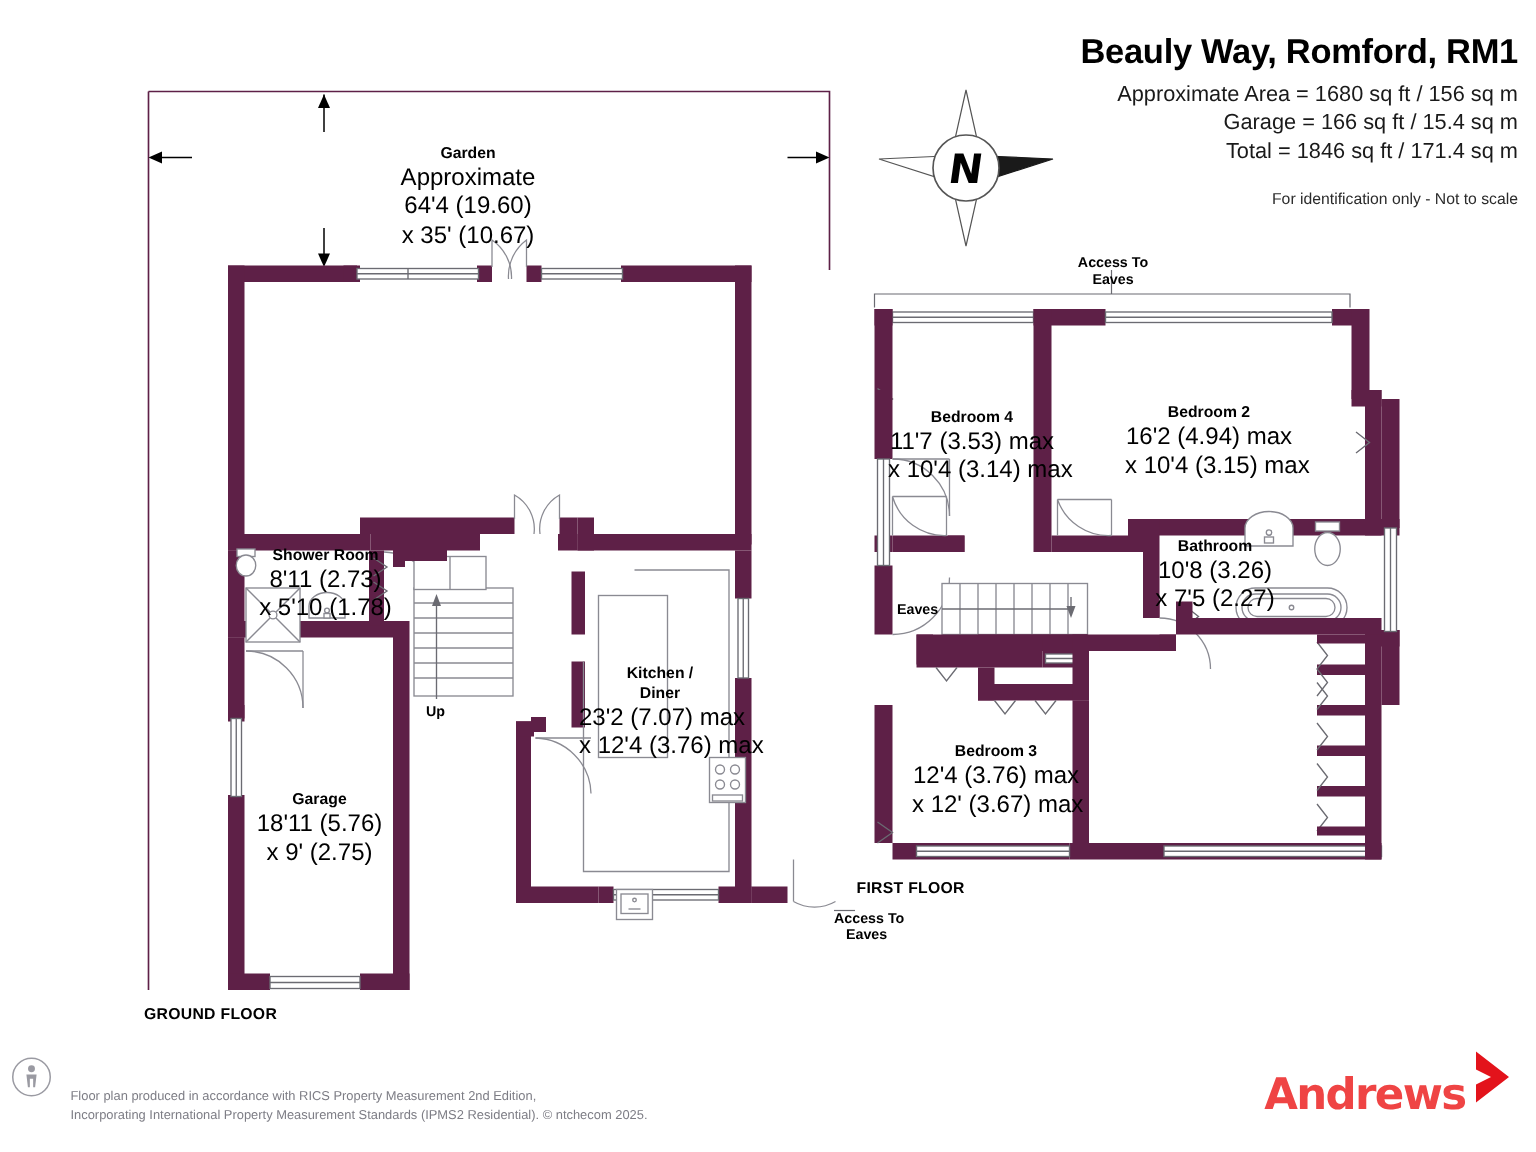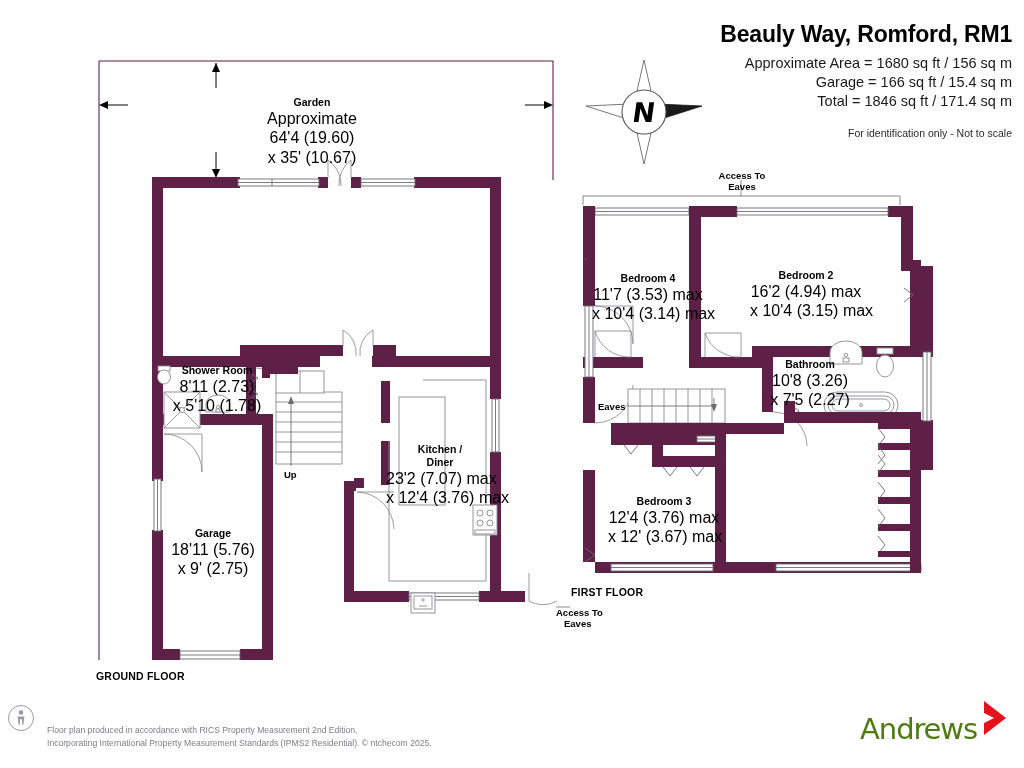--- a/index.html
+++ b/index.html
@@ -102,23 +102,23 @@
   #logo {
     position: absolute;
     right: 14px;
     bottom: 22px;
     display: flex;
     align-items: center;
     gap: 7px;
   }
   #logo .word {
     font-size: 29px;
-    font-weight: normal;
+    font-weight: bold;
     letter-spacing: -1.1px;
-    color: #4d7c0f;
+    color: #ef4444;
     font-family: "DejaVu Sans", sans-serif;
     text-align: right;
   }
 </style>
 </head>
 <body>
 
 <div class="page">
 
   <div id="header">

